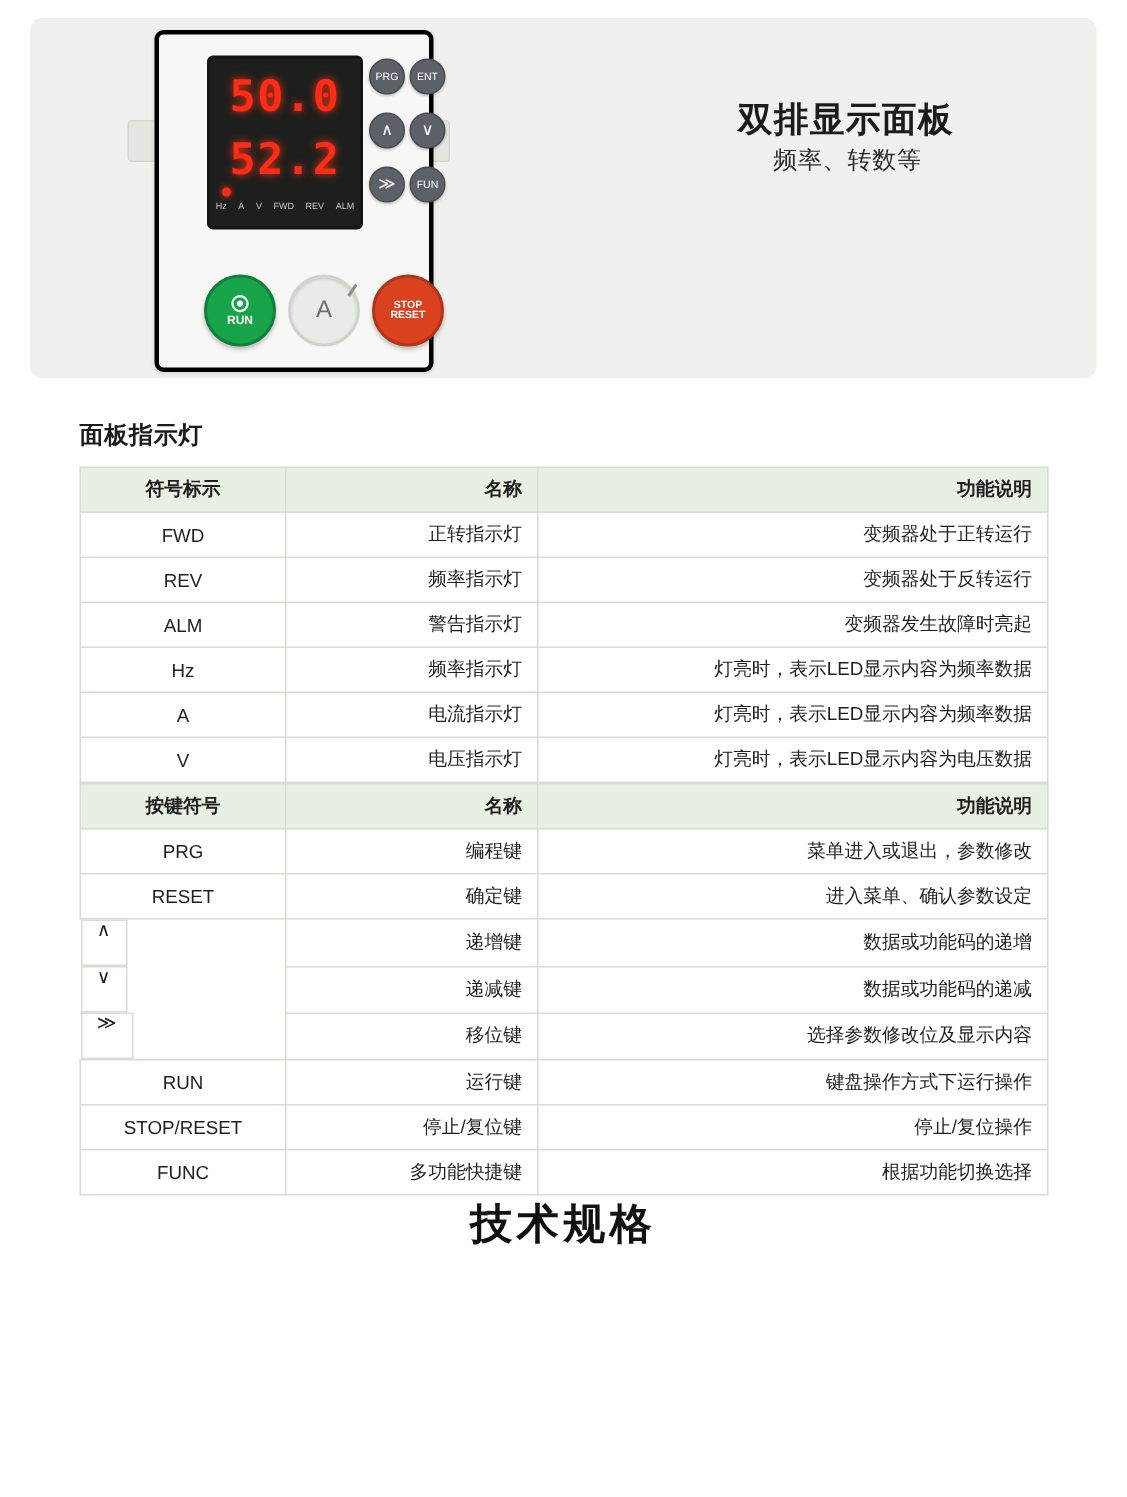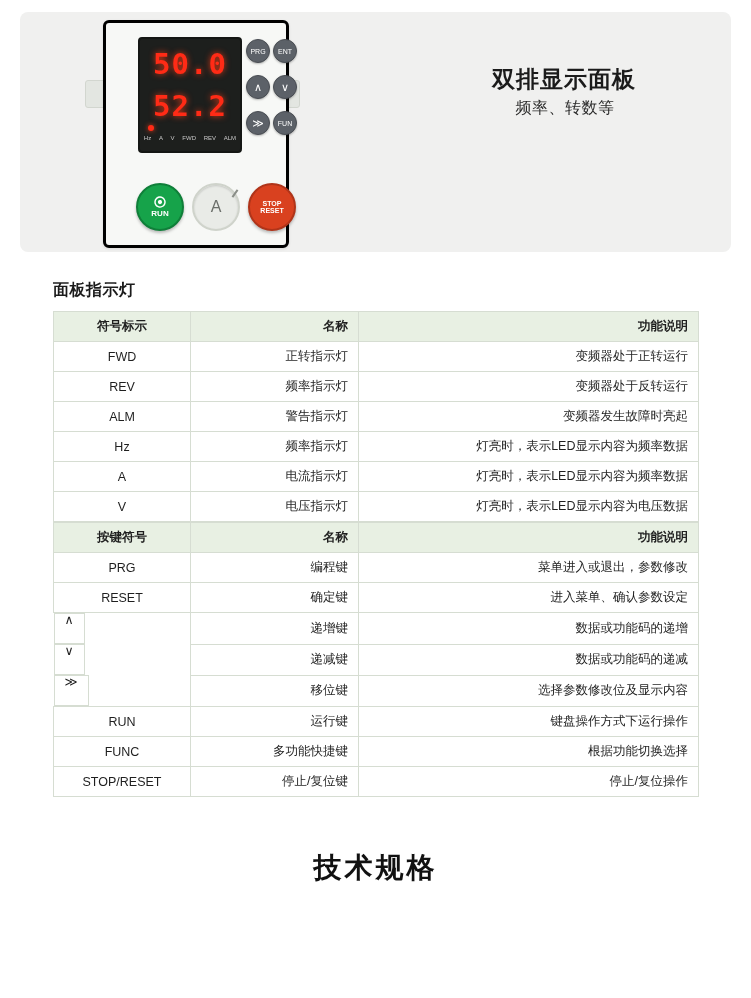--- a/index.html
+++ b/index.html
@@ -241,21 +241,20 @@
     line-height: 1;
     display: inline-block;
   }
 
   .footer-title {
     text-align: center;
     font-size: 28px;
     font-weight: bold;
     color: #111;
     letter-spacing: 3px;
-    margin-top: 52px;
   }
 </style>
 </head>
 <body>
 
 <div class="hero">
 
   <div class="device">
     <div class="ear left"></div>
     <div class="ear right"></div>
@@ -409,26 +408,26 @@
         <td class="ta-c sym-glyph">≫</td>
         <td class="ta-l">移位键</td>
         <td class="ta-l">选择参数修改位及显示内容</td>
       </tr>
       <tr>
         <td class="ta-c">RUN</td>
         <td class="ta-l">运行键</td>
         <td class="ta-l">键盘操作方式下运行操作</td>
       </tr>
       <tr>
+        <td class="ta-c">STOP/RESET</td>
+        <td class="ta-l">停止/复位键</td>
+        <td class="ta-l">停止/复位操作</td>
+      </tr>
+      <tr>
         <td class="ta-c">FUNC</td>
         <td class="ta-l">多功能快捷键</td>
         <td class="ta-l">根据功能切换选择</td>
       </tr>
-      <tr>
-        <td class="ta-c">STOP/RESET</td>
-        <td class="ta-l">停止/复位键</td>
-        <td class="ta-l">停止/复位操作</td>
-      </tr>
     </tbody>
   </table>
 </div>
 
 <div class="footer-title">技术规格</div>
 
 </body></html>

